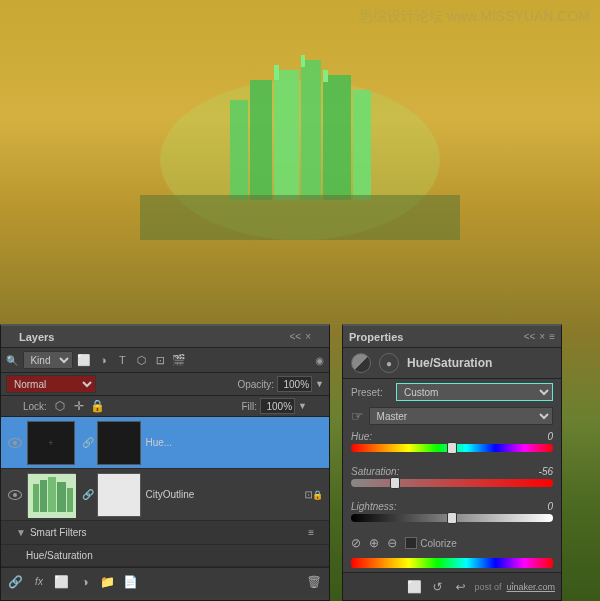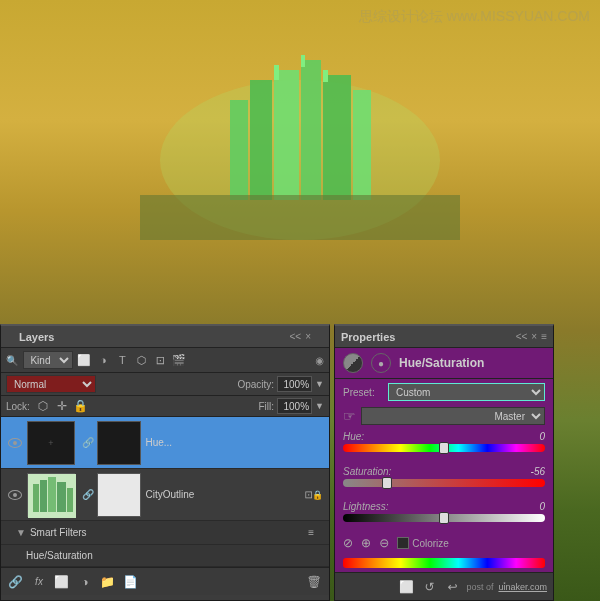--- a/index.html
+++ b/index.html
@@ -165,21 +165,21 @@
       width: 35px;
       height: 16px;
       text-align: right;
       padding: 0 2px;
     }
 
     
     .lock-row {
       display: flex;
       align-items: center;
-      padding: 2px 5px;
+      padding: 2px 22px;
       gap: 5px;
       border-bottom: 1px solid #222;
     }
 
     .lock-icons {
       display: flex;
       gap: 3px;
       align-items: center;
     }
 
@@ -297,24 +297,24 @@
       align-items: center;
       justify-content: center;
       color: #aaa;
       font-size: 12px;
       cursor: pointer;
     }
 
     
     .properties-panel {
       width: 220px;
-      background: #701a75;
+      background: #404040;
       border: 1px solid #1a1a1a;
       border-top: 2px solid #555;
-      margin-left: 4px;
+      margin-left: 12px;
     }
 
     .prop-header {
       display: flex;
       align-items: center;
       background: #444;
       padding: 3px 6px;
       border-bottom: 1px solid #222;
       height: 22px;
       justify-content: space-between;
@@ -400,21 +400,20 @@
     }
 
     .channel-select {
       background: #555;
       border: 1px solid #333;
       color: #ccc;
       font-size: 10px;
       padding: 1px 3px;
       height: 18px;
       flex: 1;
-      text-align: right;
     }
 
     
     .slider-section {
       padding: 4px 8px;
       font-style: italic;
     }
 
     .slider-label-row {
       display: flex;

